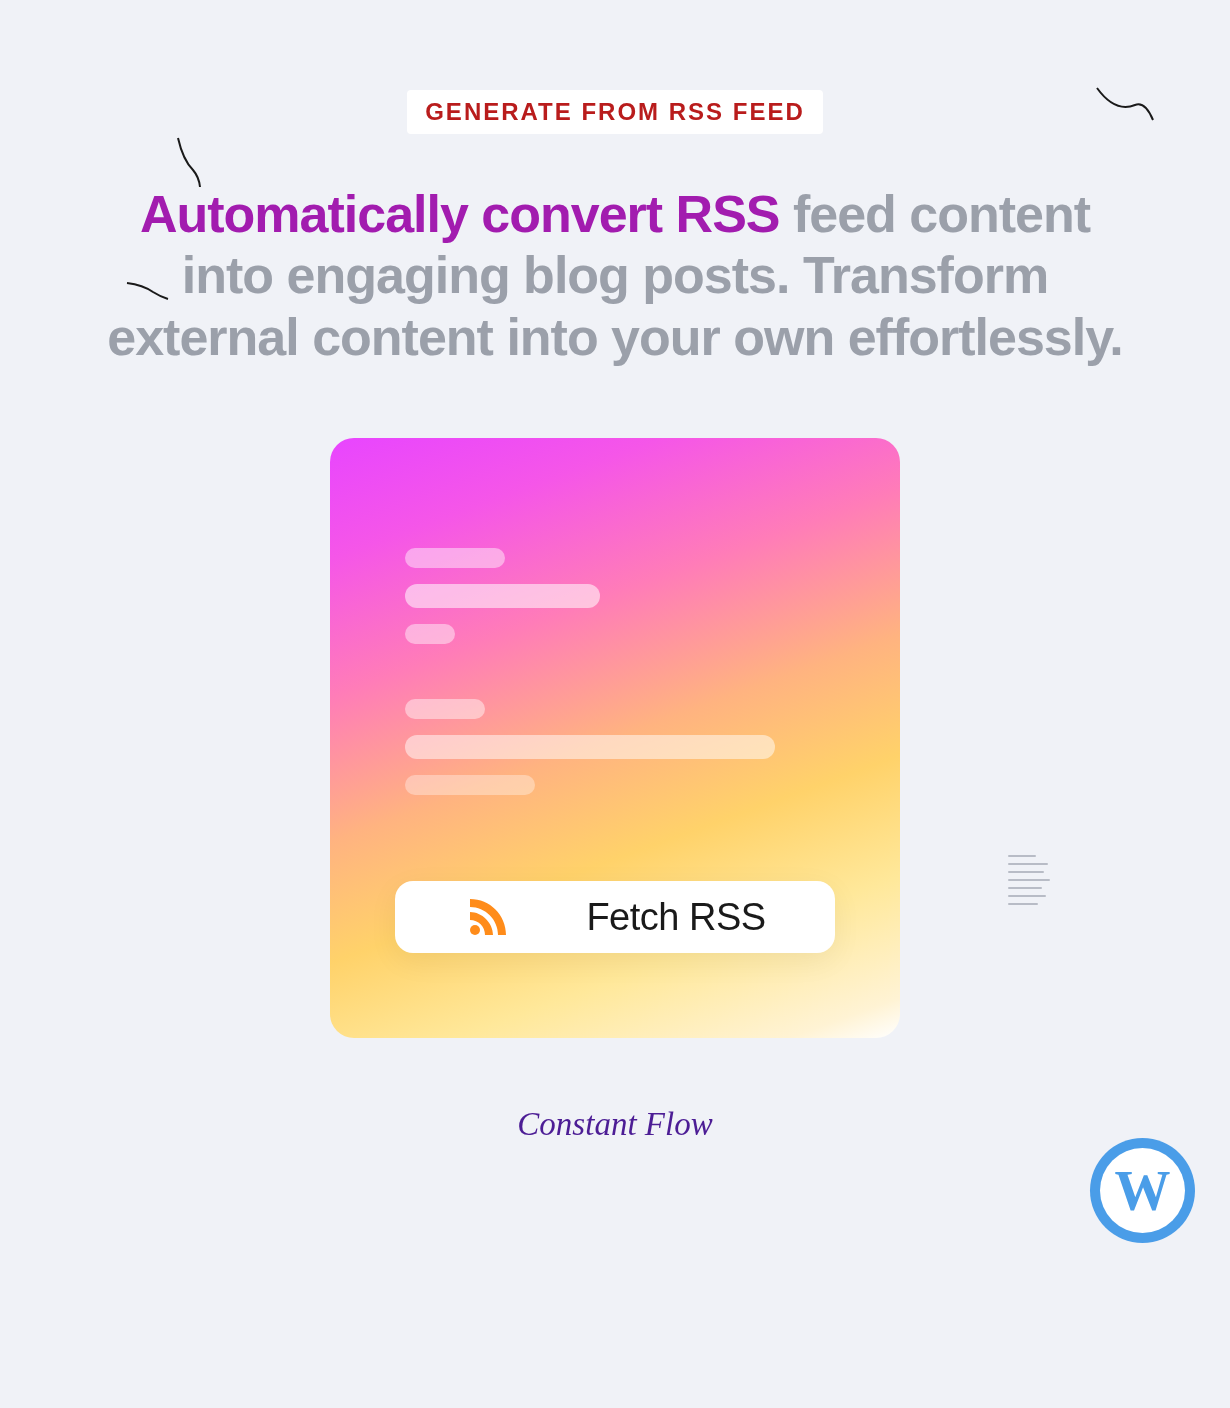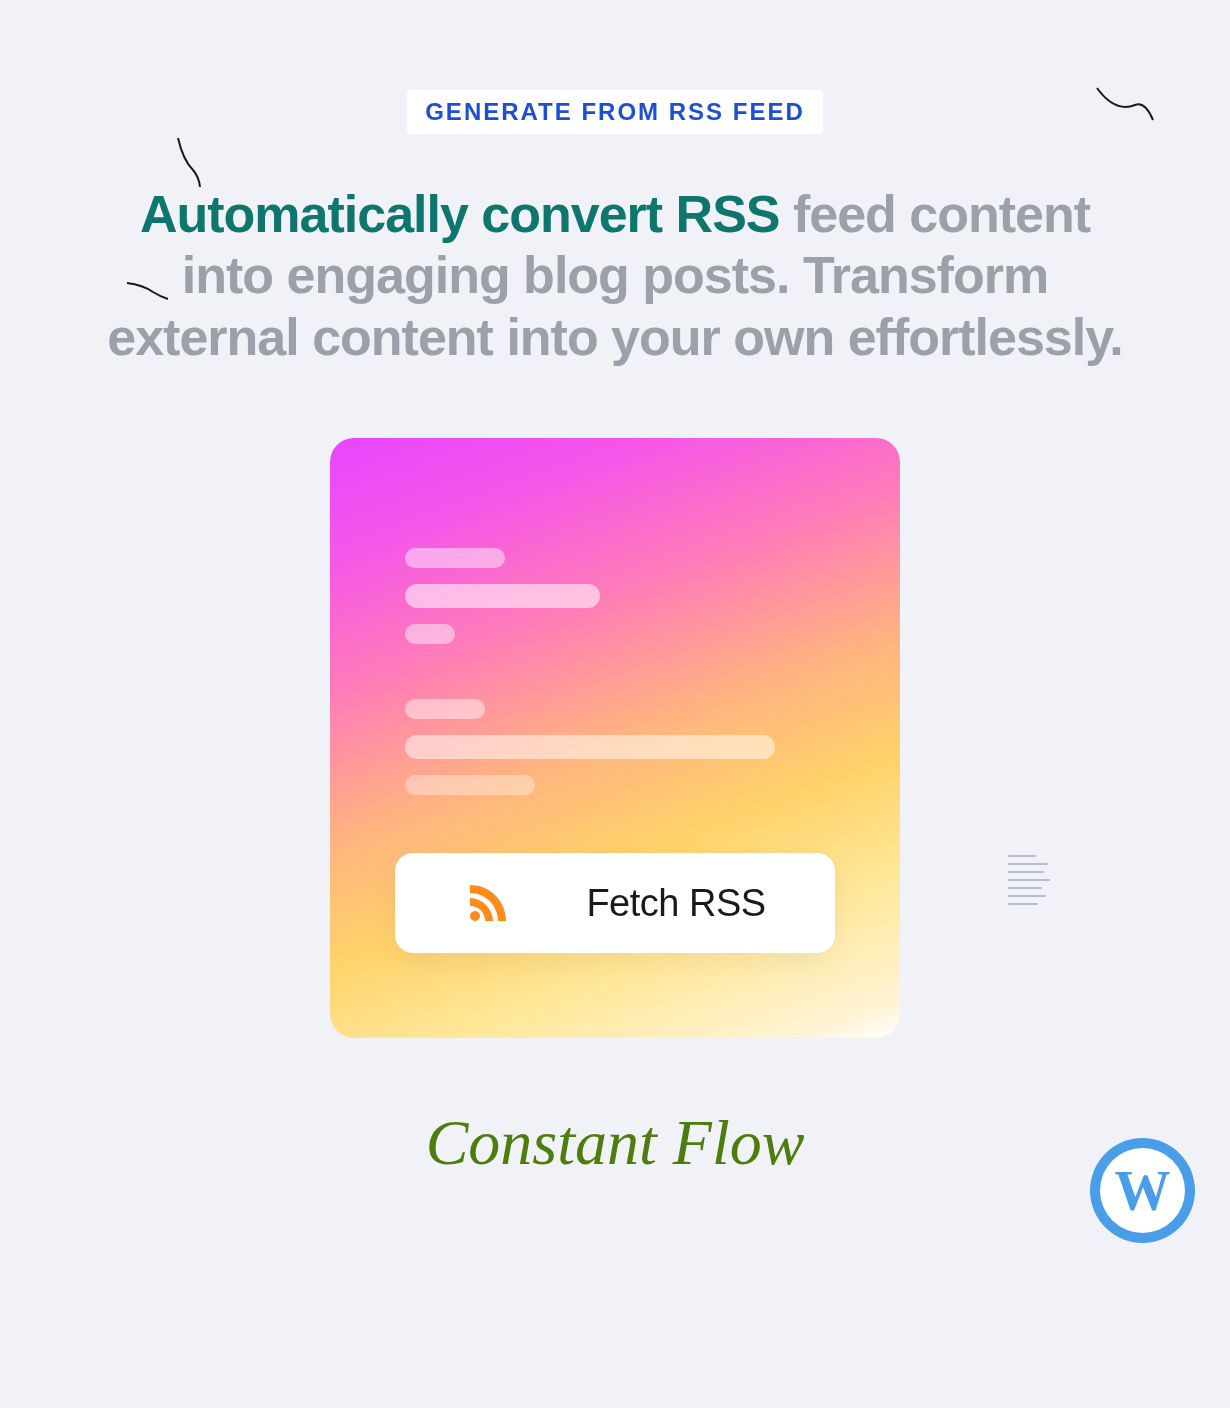--- a/index.html
+++ b/index.html
@@ -26,36 +26,36 @@
     
     .badge-label {
       display: block;
       margin: 0 auto;
       width: fit-content;
       background: #ffffff;
       padding: 8px 18px;
       font-size: 24px;
       font-weight: 600;
       letter-spacing: 2px;
-      color: #1d4ed8;
+      color: #b91c1c;
       border-radius: 4px;
     }
     
     .headline {
       text-align: center;
       margin-top: 50px;
       font-size: 52px;
       font-weight: 700;
       line-height: 1.18;
       padding: 0 100px;
       letter-spacing: -1px;
     }
     
     .headline-dark {
-      color: #0f766e;
+      color: #a21caf;
     }
     
     .headline-light {
       color: #9ba0aa;
       margin-top: 12px;
     }
     
     .card-wrap {
       margin: 70px auto 0;
       width: 570px;
@@ -102,21 +102,21 @@
     .ph-w4 { width: 80px; }
     .ph-w5 { width: 370px; height: 24px; background: rgba(255, 255, 255, 0.5); }
     .ph-w6 { width: 130px; background: rgba(255, 255, 255, 0.35); }
     
     .fetch-button {
       position: absolute;
       bottom: 85px;
       left: 50%;
       transform: translateX(-50%);
       width: 440px;
-      height: 100px;
+      height: 72px;
       background: #ffffff;
       border-radius: 18px;
       display: flex;
       align-items: center;
       justify-content: center;
       gap: 74px;
       box-shadow: 0 8px 30px rgba(0,0,0,0.06);
       cursor: pointer;
       padding: 0 40px;
     }
@@ -131,23 +131,23 @@
       font-size: 38px;
       font-weight: 500;
       color: #1a1a1a;
       letter-spacing: -0.5px;
     }
     
     .footer-text {
       text-align: center;
       margin-top: 68px;
       font-family: 'Brush Script MT', cursive;
-      font-size: 64px;
+      font-size: 33px;
       font-weight: 500;
-      color: #4d7c0f;
+      color: #4c1d95;
       font-style: italic;
     }
     
     .watermark {
       position: absolute;
       bottom: 165px;
       right: 35px;
       display: flex;
       align-items: center;
       gap: 12px;

